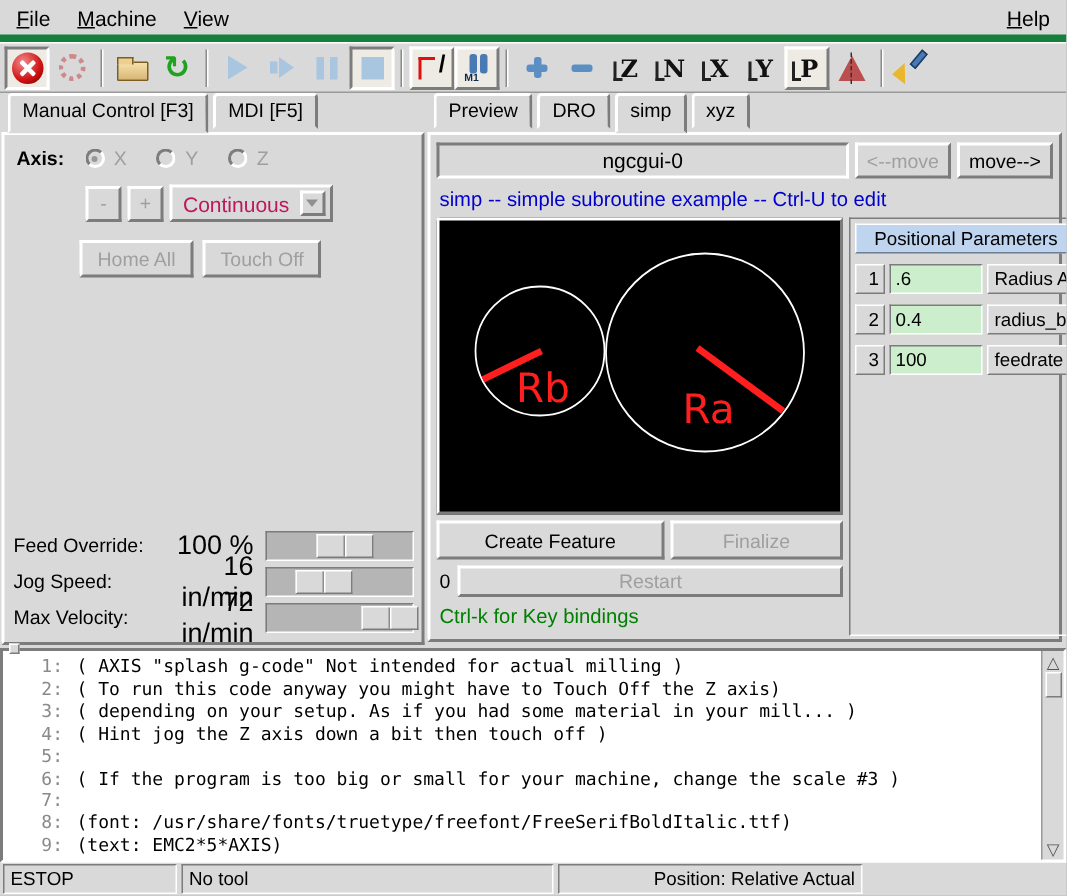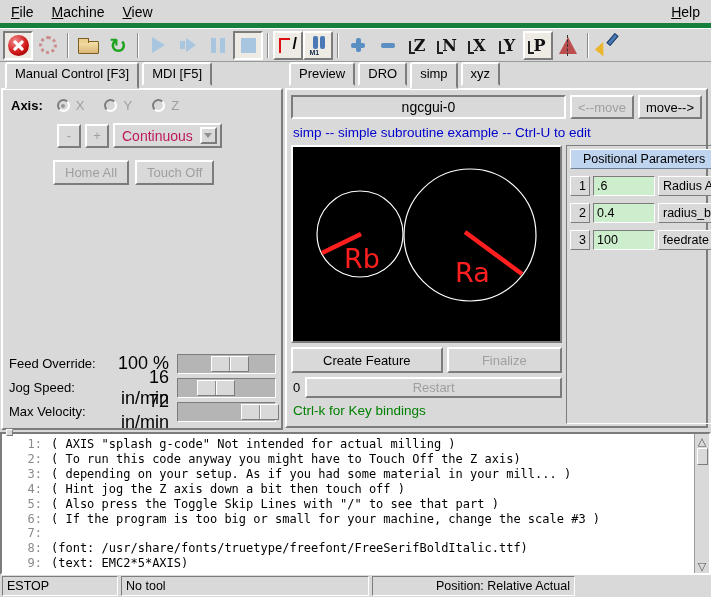--- a/index.html
+++ b/index.html
@@ -328,21 +328,21 @@
   </div>
 
   <div class="sash"></div>
 
   <div id="gcode">
     <div id="gcode-text">
       <div class="gline"><span class="gnum">1:</span><span class="gtxt">( AXIS "splash g-code" Not intended for actual milling )</span></div>
       <div class="gline"><span class="gnum">2:</span><span class="gtxt">( To run this code anyway you might have to Touch Off the Z axis)</span></div>
       <div class="gline"><span class="gnum">3:</span><span class="gtxt">( depending on your setup. As if you had some material in your mill... )</span></div>
       <div class="gline"><span class="gnum">4:</span><span class="gtxt">( Hint jog the Z axis down a bit then touch off )</span></div>
-      <div class="gline"><span class="gnum">5:</span><span class="gtxt">( Also press the Toggle Skip Lines with "/" to see that part )</span></div>
+      <div class="gline"><span class="gnum">5:</span></div>
       <div class="gline"><span class="gnum">6:</span><span class="gtxt">( If the program is too big or small for your machine, change the scale #3 )</span></div>
       <div class="gline"><span class="gnum">7:</span><span class="gtxt"></span></div>
       <div class="gline"><span class="gnum">8:</span><span class="gtxt">(font: /usr/share/fonts/truetype/freefont/FreeSerifBoldItalic.ttf)</span></div>
       <div class="gline"><span class="gnum">9:</span><span class="gtxt">(text: EMC2*5*AXIS)</span></div>
     </div>
     <div id="gcode-sb">
       <span class="ar">△</span>
       <span class="thumb"></span>
       <span class="tr"></span>
       <span class="ar">▽</span>

